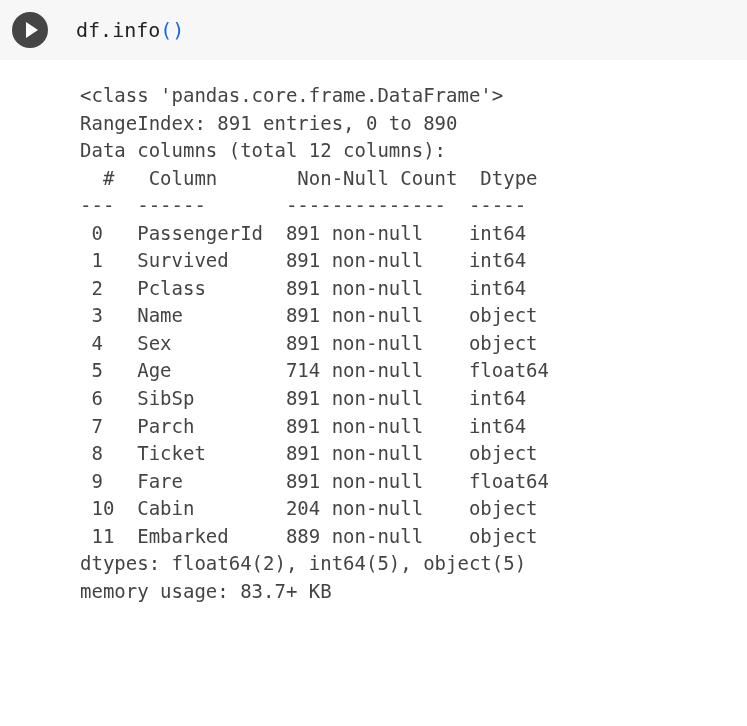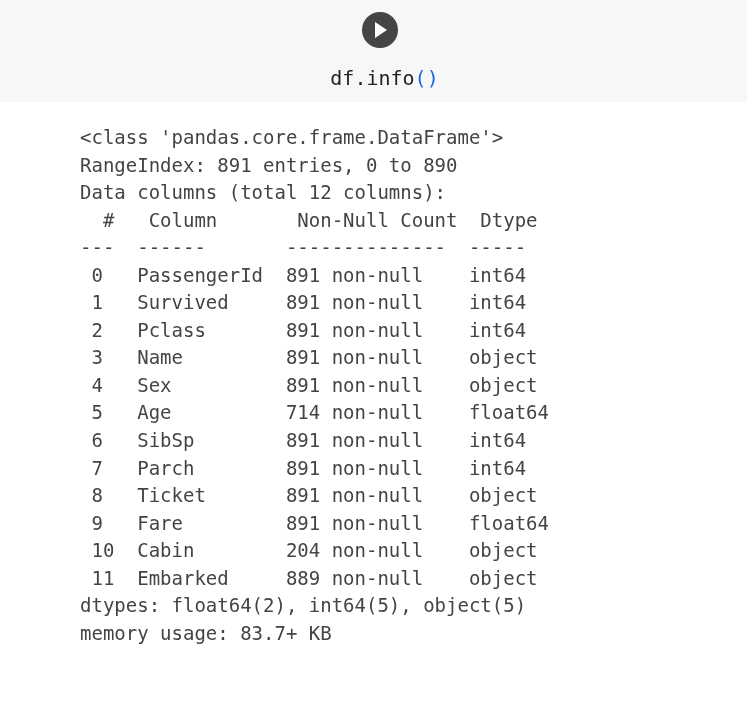--- a/index.html
+++ b/index.html
@@ -1,15 +1,15 @@
 <!DOCTYPE html>
 <html><head>
   <meta charset="utf-8">
   <style>
-    * { box-sizing: border-box; flex-direction: column; }
+    * { box-sizing: border-box; }
     body {
       margin: 0;
       padding: 0;
       background: #ffffff;
       font-family: "Menlo", "Monaco", "Consolas", monospace;
       font-size: 17px;
       color: #222;
       width: 747px;
     }
     .input-row {

